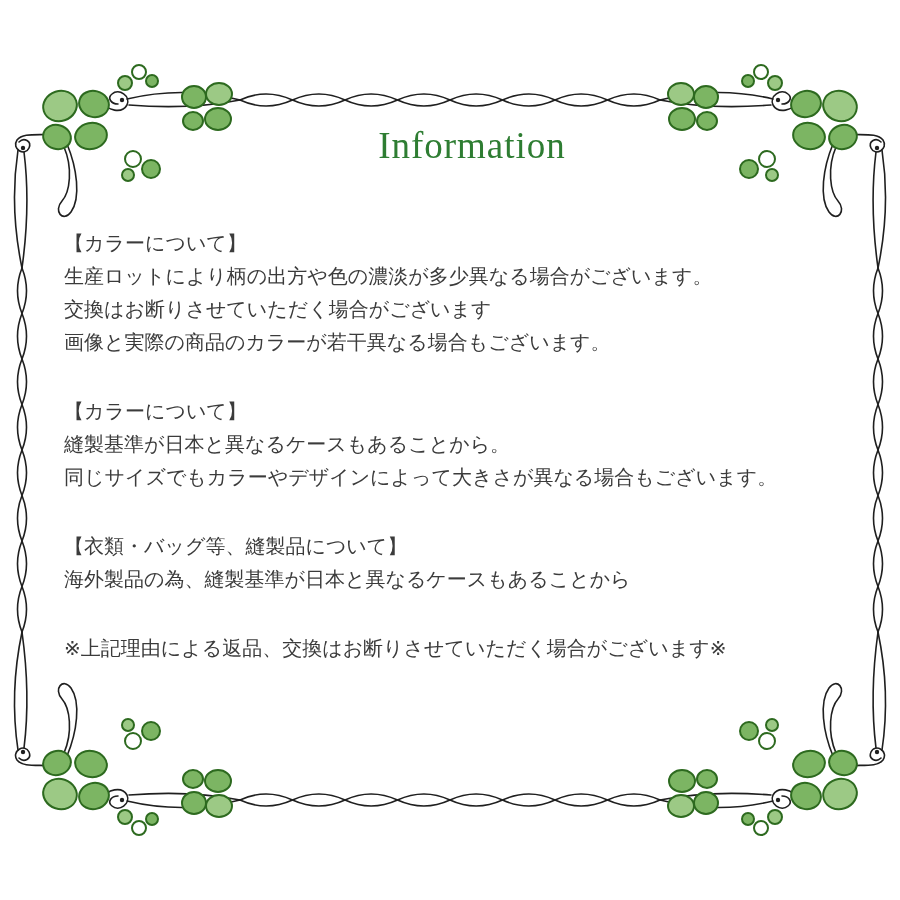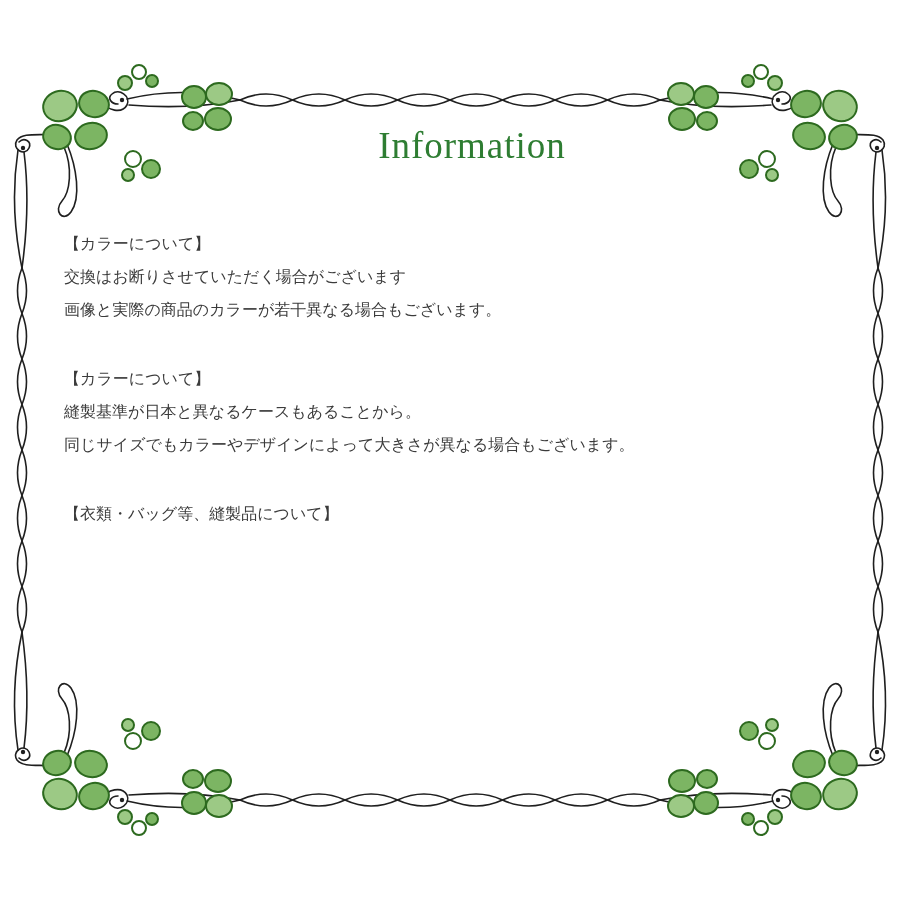--- a/index.html
+++ b/index.html
@@ -21,21 +21,21 @@
   .title {
     position:absolute; top:124px; left:0; width:100%;
     margin:0; text-align:center;
     font-family:"Liberation Serif","DejaVu Serif",serif;
     font-weight:normal; font-size:37px; letter-spacing:1px;
     color:var(--title-green,#2e7d32);
     padding-left:22px;
   }
   .content {
     position:absolute; left:64px; top:227px; right:36px;
-    font-size:16px; line-height:33px;
+    font-size:20px; line-height:33px;
     color:var(--body-text,#3b3b3b);
   }
   .content p { margin:0; }
   .content section { margin:0 0 36px 0; }
   .footer-note { margin:0; }
 </style>
 </head>
 <body>
 
 <div class="canvas">
@@ -96,30 +96,33 @@
     <use href="#corner" transform="matrix(1,0,0,-1,0,900)"></use>
     <use href="#corner" transform="matrix(-1,0,0,-1,900,900)"></use>
   </svg>
 
   <h1 class="title">Information</h1>
 
   <div class="content">
 
     <section>
       <p>【カラーについて】</p>
+      <p>生産ロットにより柄の出方や色の濃淡が多少異なる場合がございます。</p>
       <p>交換はお断りさせていただく場合がございます</p>
       <p>画像と実際の商品のカラーが若干異なる場合もございます。</p>
     </section>
 
     <section>
       <p>【カラーについて】</p>
       <p>縫製基準が日本と異なるケースもあることから。</p>
       <p>同じサイズでもカラーやデザインによって大きさが異なる場合もございます。</p>
     </section>
 
     <section>
       <p>【衣類・バッグ等、縫製品について】</p>
+      <p>海外製品の為、縫製基準が日本と異なるケースもあることから</p>
     </section>
 
+    <p class="footer-note">※上記理由による返品、交換はお断りさせていただく場合がございます※</p>
 
   </div>
 
 </div>
 
 </body></html>

